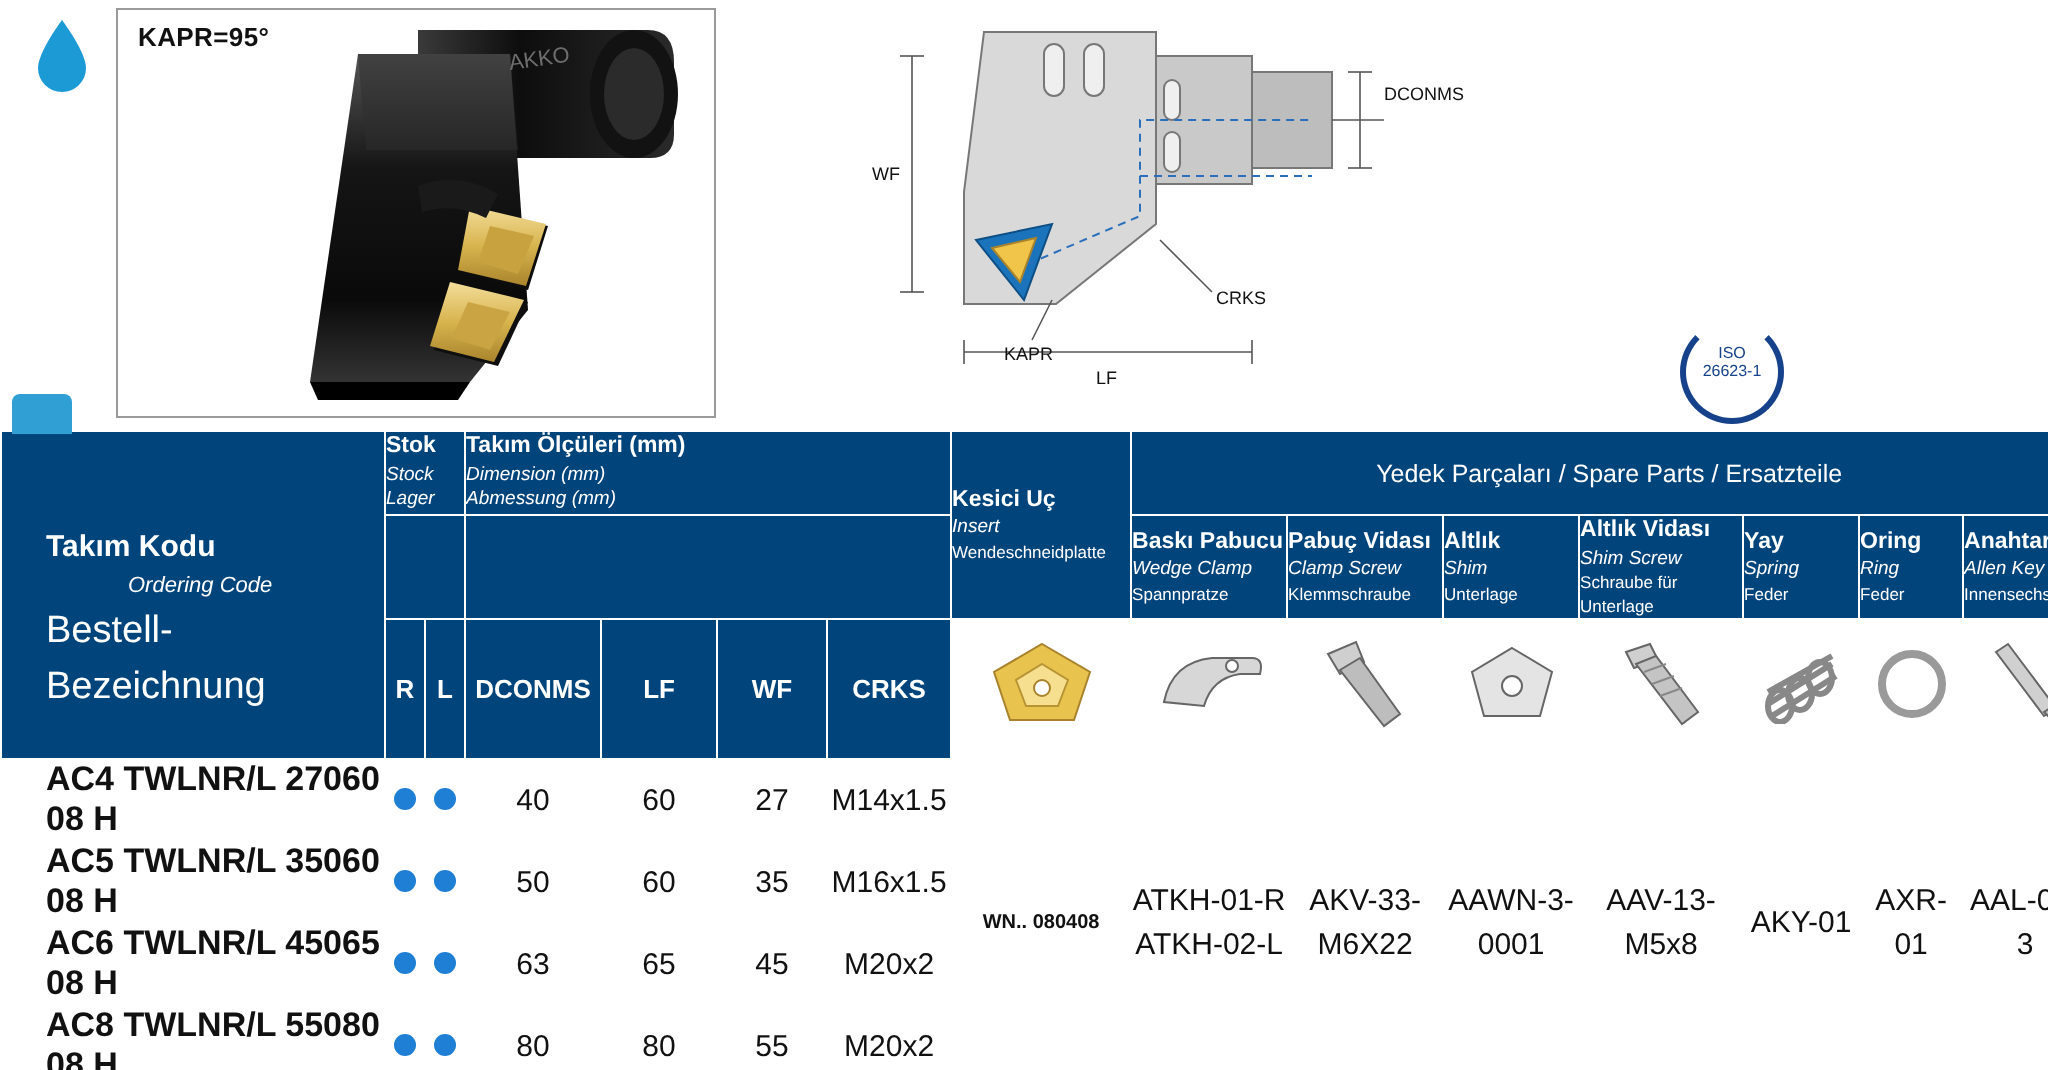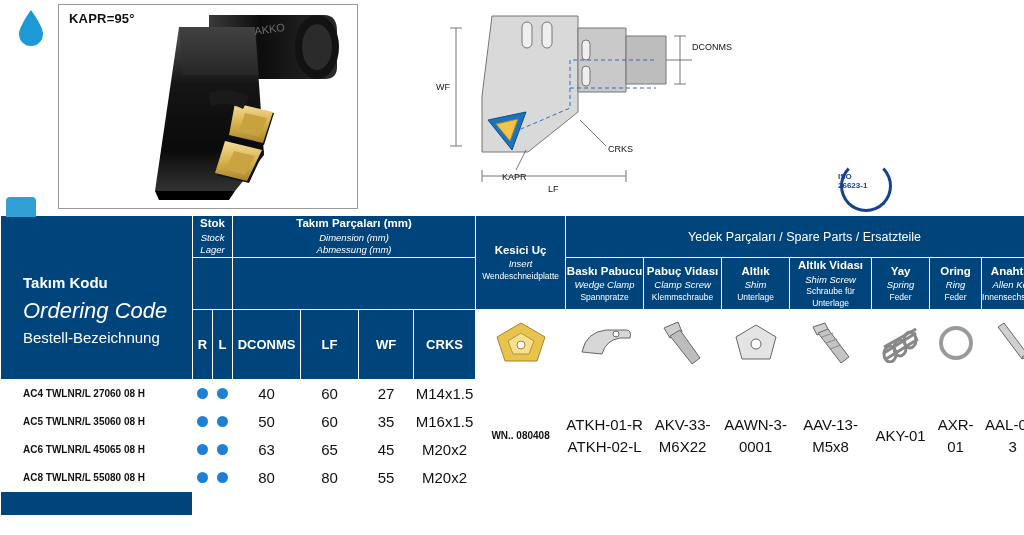--- a/index.html
+++ b/index.html
@@ -36,52 +36,52 @@
   .badge {
     position:absolute; width:56px; height:52px;
   }
   .badge .ring {
     position:absolute; left:2px; top:0; width:52px; height:52px;
     border-radius:50%; border:3px solid #15428b; border-top-color:#ffffff;
     background:#ffffff;
   }
   .badge .ring.orange { border-color:#f0a000; border-top-color:#ffffff; }
   .badge .txt {
-    position:absolute; left:0; top:12px; width:56px; text-align:left;
-    font-size:8px; font-weight:bold; color:#15428b; line-height:1.15;
+    position:absolute; left:0; top:12px; width:56px; text-align:center;
+    font-size:8px; font-weight:normal; color:#15428b; line-height:1.15;
   }
   .badge .txt.orange { color:#c87800; top:19px; font-size:9px;}
 
   
   .tablewrap { position:absolute; left:0; top:215px; width:1024px; height:320px; }
 
   table.main { border-collapse:collapse; width:1024px; table-layout:fixed; }
   table.main td, table.main th { border:1px solid #ffffff; padding:0; vertical-align:middle; }
 
   .blue { background:#00447c; color:#ffffff; }
   .white { background:#ffffff; color:#111; }
 
   .hdr-top { height:28px; font-size:12.5px; text-align:center; }
 
   .ordering-cell { vertical-align:top; padding:26px 0 0 22px !important; }
   .ordering-cell .l1 { font-size:15px; font-weight:bold; line-height:1.5; }
-  .ordering-cell .l2 { font-size:22px; font-style:italic; line-height:1.5; }
-  .ordering-cell .l3 { font-size:15px; line-height:1.5; }
-
-  .coltitle { text-align:center; font-size:11.5px; line-height:1.35; padding:4px 2px; }
+  .ordering-cell .l2 { font-size:11px; font-style:italic; line-height:1.5;margin-left:41px; }
+  .ordering-cell .l3 { font-size:19px; line-height:1.5; }
+
+  .coltitle { text-align:left; font-size:11.5px; line-height:1.35; padding:4px 2px; }
   .coltitle .b { font-weight:bold; }
   .coltitle .i { font-style:italic; }
   .coltitle .s { font-size:8.5px; display:block; }
   .coltitle .s2 { font-size:9.5px; font-style:italic; display:block; }
 
   .subhdr { text-align:center; font-size:13px; font-weight:bold; height:30px; }
 
   .datarow td { font-size:15px; text-align:center; color:#111; height:28px; }
   .datarow td.code {
-    text-align:left; padding-left:22px !important; font-weight:bold; font-size:10px;
+    text-align:left; padding-left:22px !important; font-weight:bold; font-size:17px;
   }
   .dot {
     display:inline-block; width:11px; height:11px; border-radius:50%;
     background:#1e7fd4;
   }
   .icon-cell { background:#ffffff; text-align:center; vertical-align:middle; }
 
   .mergetxt { font-size:14.5px; text-align:center; line-height:1.45; }
   .mergetxt.bold { font-weight:bold; font-size:10px; }
 
@@ -226,21 +226,21 @@
           <div class="l1">Takım Kodu</div>
           <div class="l2">Ordering Code</div>
           <div class="l3">Bestell-Bezeichnung</div>
         </td>
         <td class="blue coltitle" colspan="2" rowspan="1">
           <span class="b">Stok</span>
           <span class="s2">Stock</span>
           <span class="s2">Lager</span>
         </td>
         <td class="blue coltitle" colspan="4">
-          <span class="b">Takım Parçaları (mm)</span>
+          <span class="b">Takım Ölçüleri (mm)</span>
           <span class="s2 i">Dimension (mm)</span>
           <span class="s2 i">Abmessung (mm)</span>
         </td>
         <td class="blue coltitle" rowspan="2">
           <span class="b">Kesici Uç</span>
           <span class="s2 i">Insert</span>
           <span class="s">Wendeschneidplatte</span>
         </td>
         <td class="blue hdr-top" colspan="7">Yedek Parçaları / Spare Parts / Ersatzteile</td>
       </tr>

